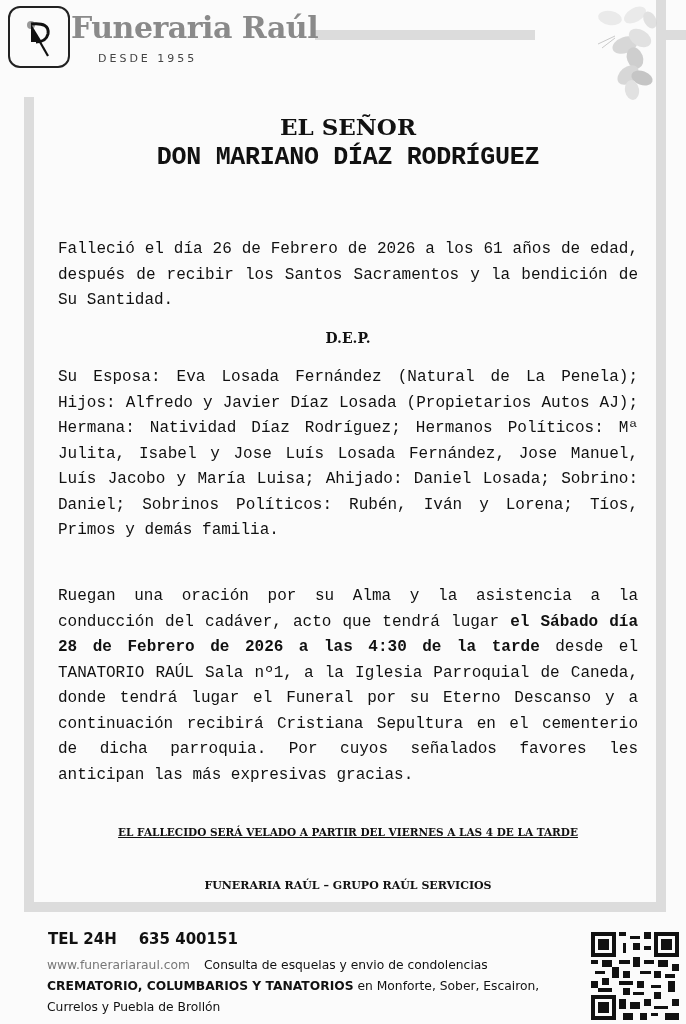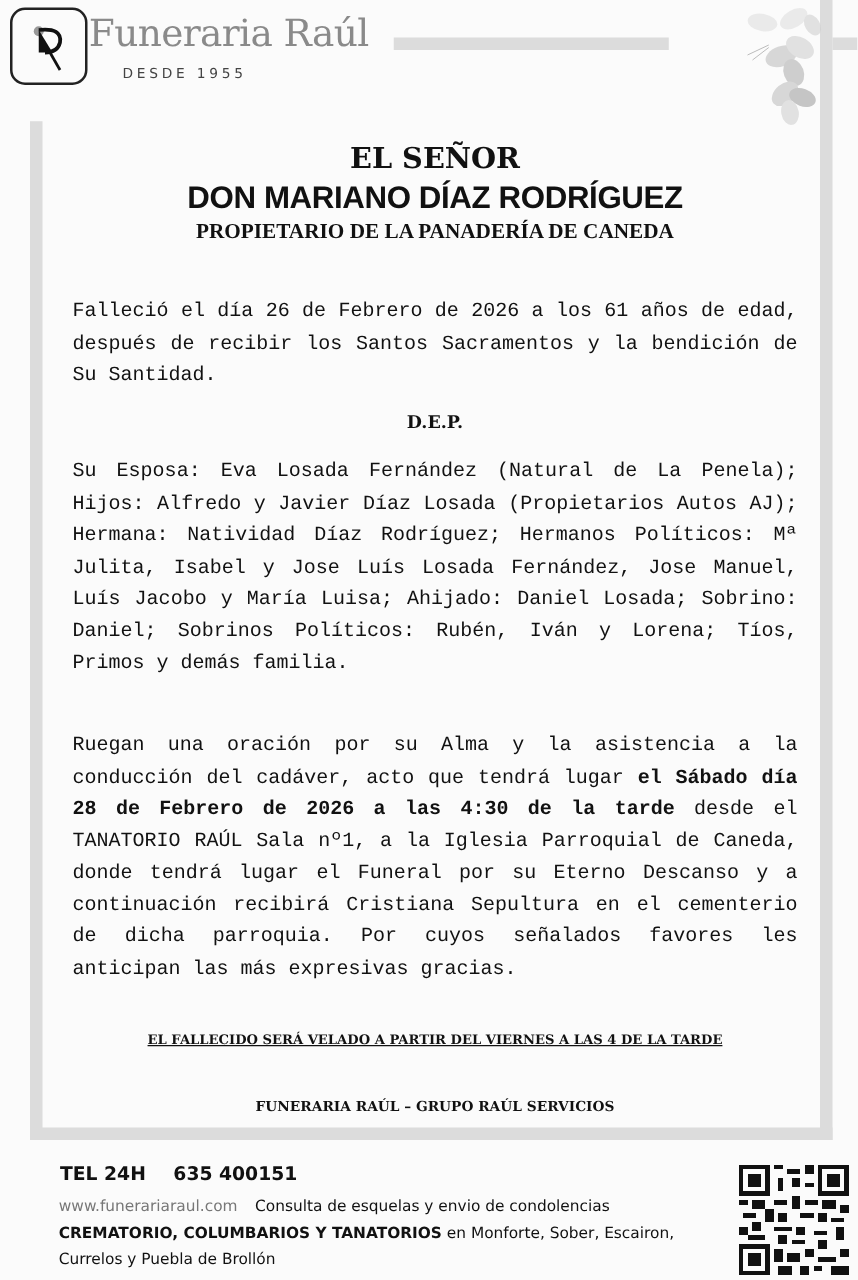--- a/index.html
+++ b/index.html
@@ -9,28 +9,28 @@
     font-family:"DejaVu Serif", serif;
   }
   .frame-left { position:absolute; left:24px; top:97px; width:10px; height:813px; background:#dcdcdc; }
   .frame-bottom { position:absolute; left:24px; top:902px; width:642px; height:10px; background:#dcdcdc; }
   .frame-right { position:absolute; left:656px; top:0px; width:10px; height:912px; background:#dcdcdc; }
   .frame-top { position:absolute; left:315px; top:30px; width:220px; height:10px; background:#dcdcdc; }
   .frame-top2 { position:absolute; left:666px; top:30px; width:20px; height:10px; background:#dcdcdc; }
 
   .logo { position:absolute; left:8px; top:6px; width:58px; height:58px; border:2px solid #222; border-radius:12px; background:#fbfbfb; }
   .logo svg { position:absolute; left:0; top:0; }
-  .brand-name { position:absolute; left:71px; top:10px; font-family:"DejaVu Serif", serif; font-size:30px; color:#8a8a8a; letter-spacing:-0.5px; font-weight:normal;text-align:right; }
+  .brand-name { position:absolute; left:71px; top:10px; font-family:"DejaVu Serif", serif; font-size:30px; color:#8a8a8a; letter-spacing:-0.5px; font-weight:bold;text-align:right; }
   .brand-since { position:absolute; left:73px; top:52px; font-family:"DejaVu Sans", sans-serif; font-size:11px; letter-spacing:3px; color:#444;margin-left:25px; }
 
   .flowers { position:absolute; left:540px; top:0; width:120px; height:100px; }
 
   .content { position:absolute; left:58px; top:112px; width:580px; }
   .title1 { text-align:center; font-family:"DejaVu Serif", serif; font-weight:bold; font-size:23px; line-height:30px; margin:0; }
-  .title2 { text-align:center; font-family:Liberation Sans, sans-serif; font-weight:bold; font-size:25px; line-height:32px; margin:0; letter-spacing:-0.3px; }
+  .title2 { text-align:center; font-family:Liberation Mono, monospace; font-weight:bold; font-size:25px; line-height:32px; margin:0; letter-spacing:-0.3px; }
   .nickname { text-align:center; font-family:"Liberation Serif", serif; font-weight:bold; font-size:17px; line-height:20px; }
   .profession { text-align:center; font-family:"Liberation Serif", serif; font-weight:bold; font-size:17px; line-height:22px; }
 
   .para { font-family:Liberation Mono, monospace; font-size:16px; line-height:25.5px; text-align:justify; margin:0; }
   .p1 { position:absolute; left:58px; top:237px; width:580px; }
   .dep { position:absolute; left:58px; top:330px; width:580px; text-align:center; font-family:"DejaVu Serif", serif; font-weight:bold; font-size:14px; }
   .p2 { position:absolute; left:58px; top:365px; width:580px; }
   .p3 { position:absolute; left:58px; top:584px; width:580px; }
   .p3 b { font-weight:bold; }
 
@@ -77,21 +77,20 @@
     <ellipse cx="95" cy="15" rx="12" ry="7" fill="#ddd" transform="rotate(-30 95 15)"></ellipse>
     <ellipse cx="110" cy="20" rx="9" ry="6" fill="#ccc" transform="rotate(60 110 20)"></ellipse>
     <line x1="58" y1="44" x2="75" y2="36" stroke="#888" stroke-width="0.8"></line>
     <line x1="62" y1="48" x2="75" y2="38" stroke="#888" stroke-width="0.8"></line>
   </g>
 </svg>
 
 <div class="content">
   <div class="title1">EL SEÑOR</div>
   <div class="title2">DON MARIANO DÍAZ RODRÍGUEZ</div>
-  <div class="profession">PROPIETARIO DE LA PANADERÍA DE CANEDA</div>
 </div>
 
 <p class="para p1">Falleció el día 26 de Febrero de 2026 a los 61 años de edad, después de recibir los Santos Sacramentos y la bendición de Su Santidad.</p>
 <div class="dep">D.E.P.</div>
 <p class="para p2">Su Esposa: Eva Losada Fernández (Natural de La Penela); Hijos: Alfredo y Javier Díaz Losada (Propietarios Autos AJ); Hermana: Natividad Díaz Rodríguez; Hermanos Políticos: Mª Julita, Isabel y Jose Luís Losada Fernández, Jose Manuel, Luís Jacobo y María Luisa; Ahijado: Daniel Losada; Sobrino: Daniel; Sobrinos Políticos: Rubén, Iván y Lorena; Tíos, Primos y demás familia.</p>
 <p class="para p3"><span>Ruegan una oración por su Alma y la asistencia a la conducción del cadáver, acto que tendrá lugar </span><b>el Sábado día 28 de Febrero de 2026 a las 4:30 de la tarde</b><span> desde el TANATORIO RAÚL Sala nº1, a la Iglesia Parroquial de Caneda, donde tendrá lugar el Funeral por su Eterno Descanso y a continuación recibirá Cristiana Sepultura en el cementerio de dicha parroquia. Por cuyos señalados favores les anticipan las más expresivas gracias.</span></p>
 
 <div class="vigil">EL FALLECIDO SERÁ VELADO A PARTIR DEL VIERNES A LAS 4 DE LA TARDE</div>
 <div class="group">FUNERARIA RAÚL – GRUPO RAÚL SERVICIOS</div>
 

